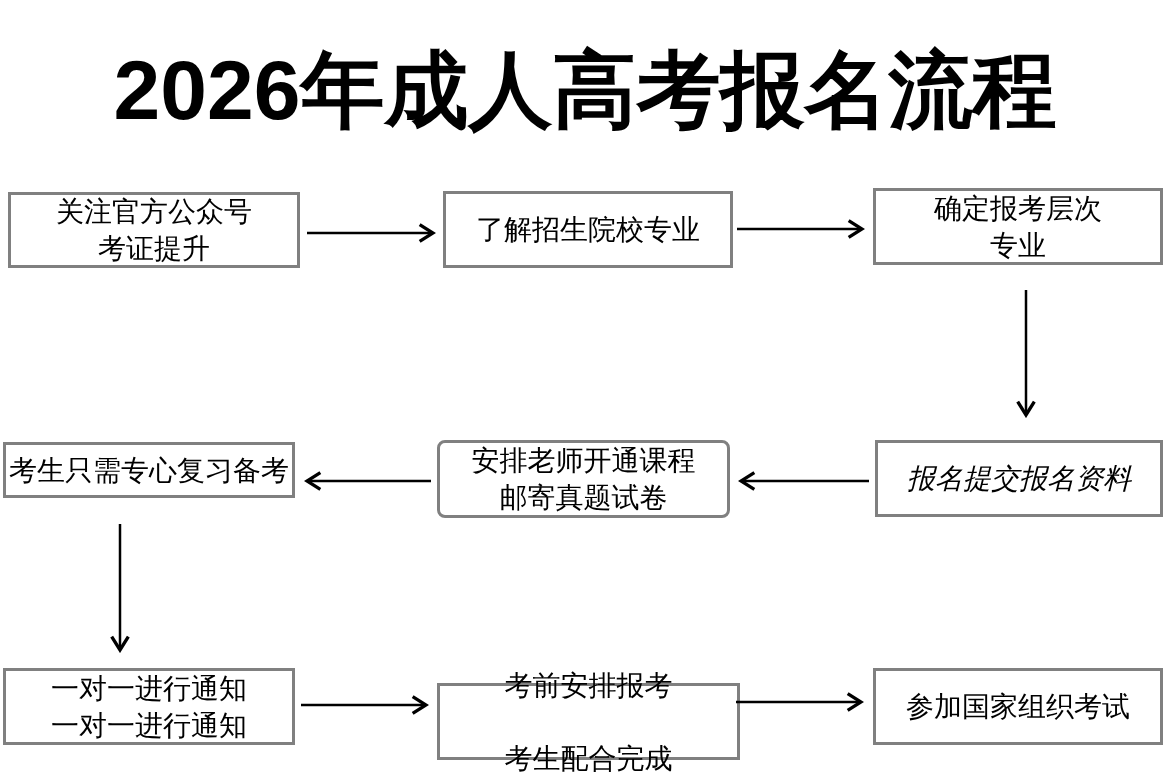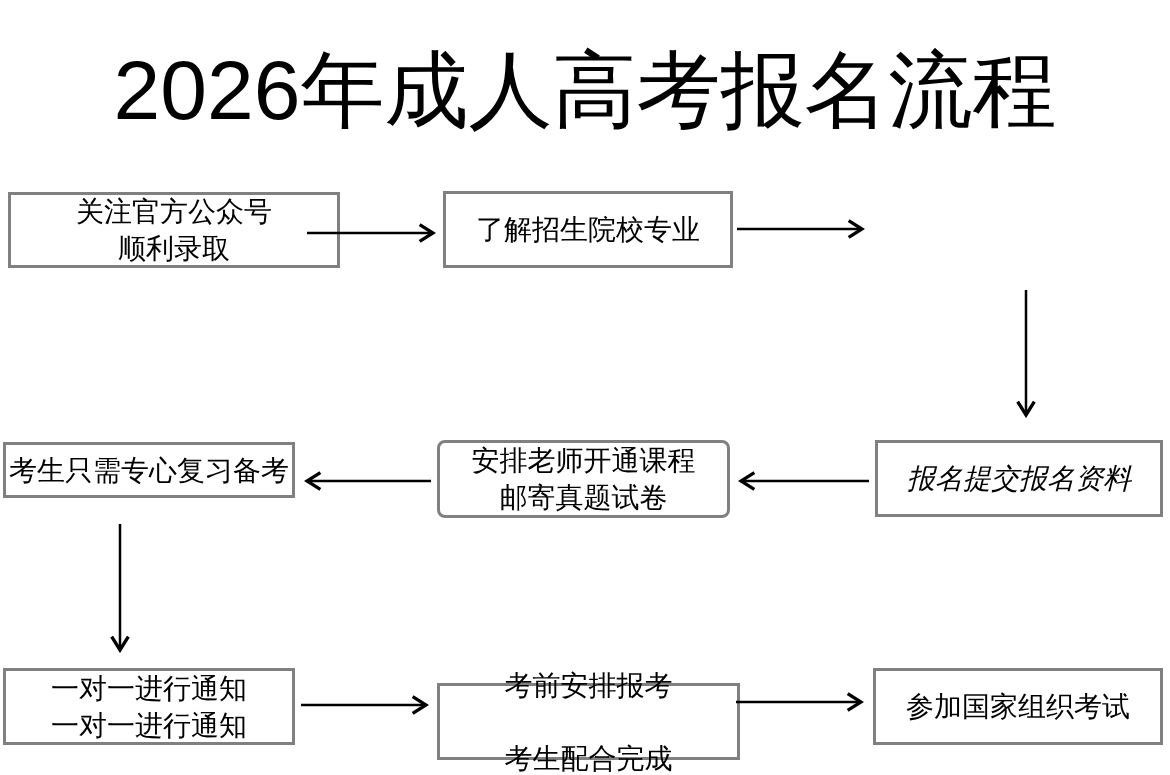--- a/index.html
+++ b/index.html
@@ -17,21 +17,21 @@
   }
   .page-title {
     position: absolute;
     left: 0;
     top: 30px;
     width: 1170px;
     height: 120px;
     line-height: 120px;
     text-align: center;
     font-size: 84px;
-    font-weight: 400;
+    font-weight: 700;
     color: #000000;
     letter-spacing: 0px;
     white-space: nowrap;
   }
   .flow-box {
     position: absolute;
     box-sizing: border-box;
     border: 3px solid #808080;
     background: #ffffff;
     display: flex;
@@ -47,46 +47,50 @@
   }
   .arrow-layer {
     position: absolute;
     left: 0;
     top: 0;
     width: 1170px;
     height: 775px;
     pointer-events: none;
   }
   
-  #b1 { left: 8px;   top: 192px; width: 332px; height: 76px; }
+  #b1 { left: 8px;   top: 192px; width: 292px; height: 76px; }
   #b2 { left: 443px; top: 191px; width: 290px; height: 77px; }
   #b3 { left: 873px; top: 188px; width: 290px; height: 77px; }
   #b4 { left: 875px; top: 440px; width: 288px; height: 77px; font-style: italic; }
   #b5 { left: 437px; top: 440px; width: 293px; height: 78px; border-radius: 8px; }
   #b6 { left: 3px;   top: 442px; width: 292px; height: 56px; }
   #b7 { left: 3px;   top: 668px; width: 292px; height: 77px; }
   #b8 { left: 437px; top: 683px; width: 303px; height: 77px; gap: 36px; }
   #b9 { left: 873px; top: 668px; width: 290px; height: 77px; }
 </style>
 </head>
 <body>
 
 <div class="canvas">
 
   <div class="page-title">2026年成人高考报名流程</div>
 
   <div id="b1" class="flow-box">
     <div>关注官方公众号</div>
-    <div>顺利录取</div>
+    <div>考证提升</div>
   </div>
 
   <div id="b2" class="flow-box">
     <div>了解招生院校专业</div>
   </div>
 
+  <div id="b3" class="flow-box">
+    <div>确定报考层次</div>
+    <div>专业</div>
+  </div>
 
   <div id="b4" class="flow-box">
     <div>报名提交报名资料</div>
   </div>
 
   <div id="b5" class="flow-box">
     <div>安排老师开通课程</div>
     <div>邮寄真题试卷</div>
   </div>
 

